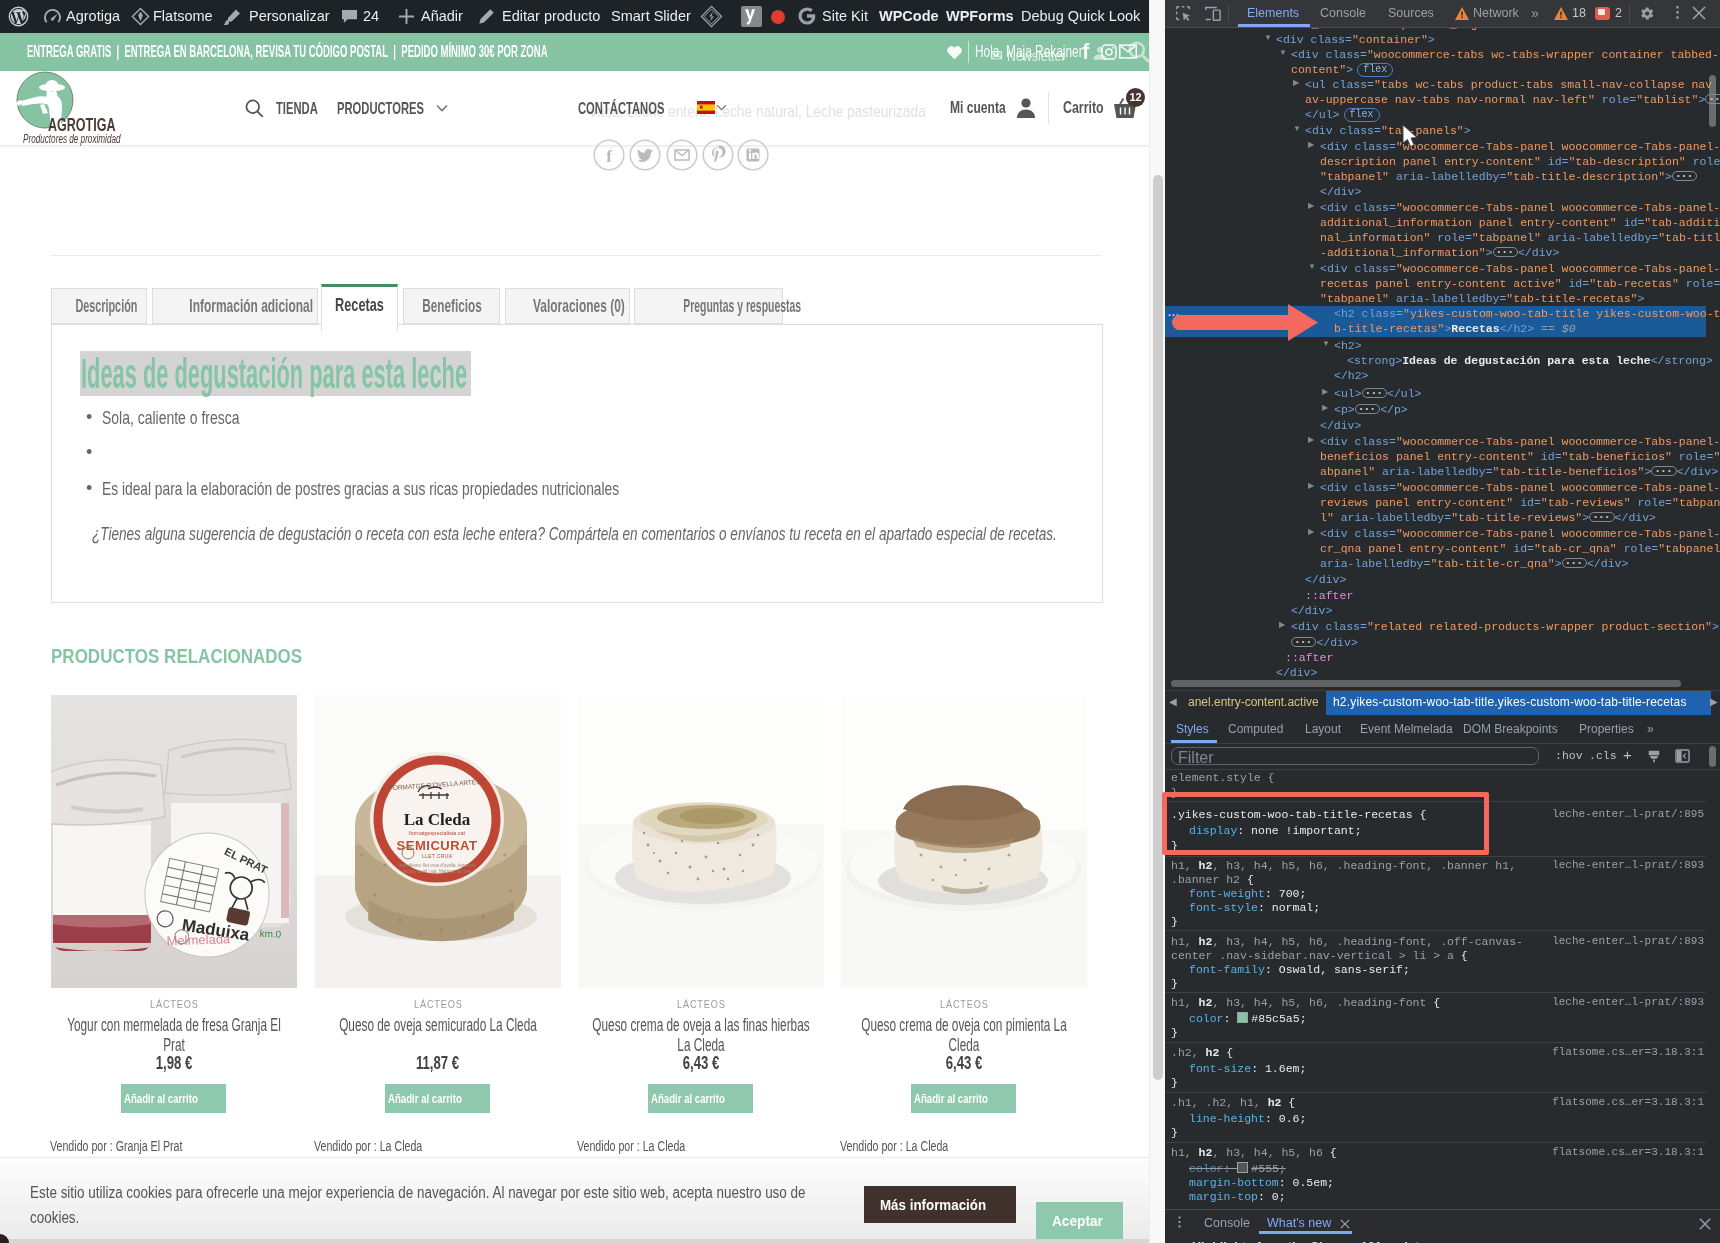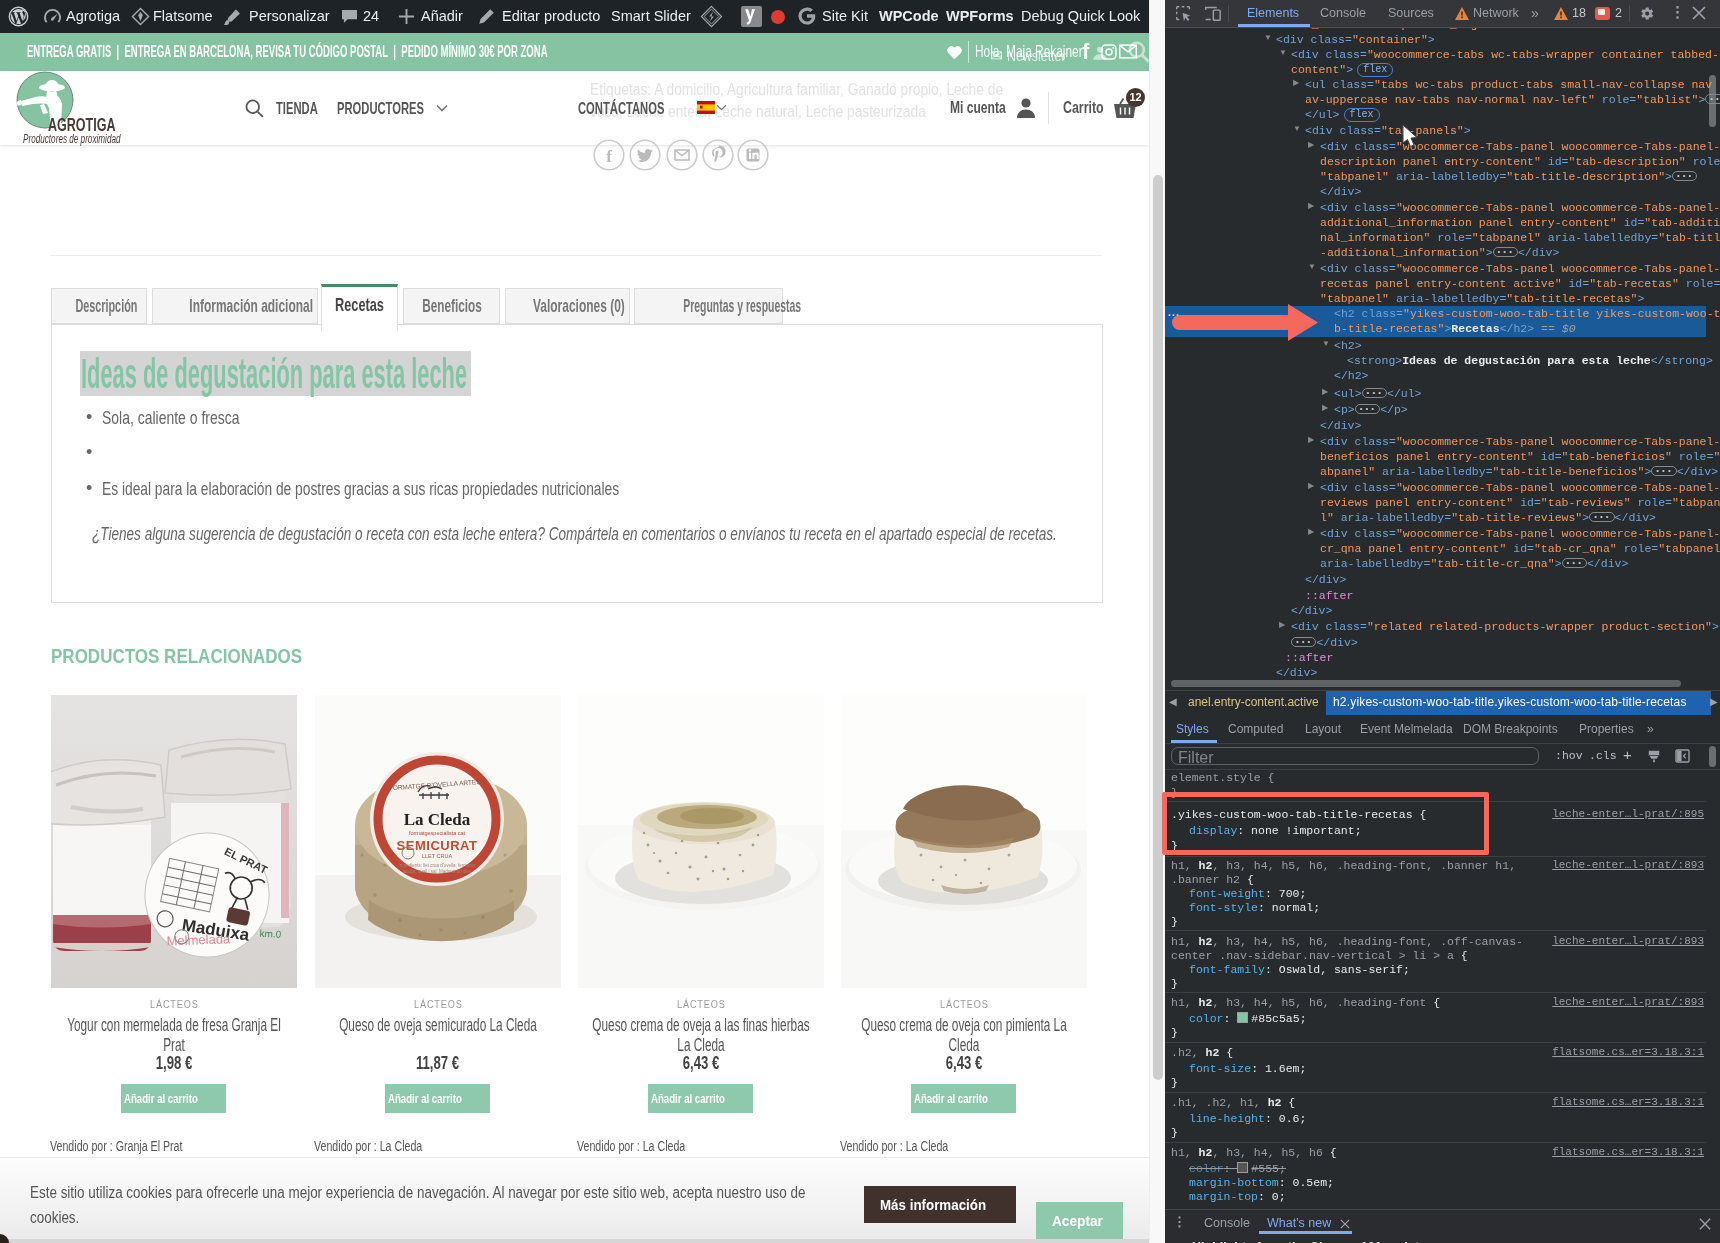--- a/index.html
+++ b/index.html
@@ -43,21 +43,21 @@
   .sel{color:#e8eaed;}
   .dim{color:#9aa0a6;}
   .dtab{position:absolute;top:0;height:27px;line-height:27px;font-size:12.5px;color:#9aa0a6;}
   .stab{position:absolute;top:0;height:28px;line-height:28px;font-size:12px;color:#9aa0a6;}
   #dtoolbar{z-index:6;}
   .tl{position:absolute;white-space:pre;font-family:"Liberation Mono",monospace;font-size:11.5px;line-height:15px;z-index:1;}
   .ar{position:absolute;font-size:8px;color:#85898d;z-index:1;}
   .ell{display:inline-block;border:1px solid #85898d;border-radius:6px;color:#c3c6c9;font-size:8px;line-height:7px;height:8px;padding:0 3px;vertical-align:2px;letter-spacing:1px;}
   .flexb{display:inline-block;border:1px solid #4f7ece;border-radius:8px;color:#87b3e8;font-size:10px;line-height:12px;padding:0 5px;vertical-align:1px;margin-left:4px;}
   .sl{position:absolute;white-space:pre;font-family:"Liberation Mono",monospace;font-size:11.5px;line-height:15px;}
-  .slink{position:absolute;font-family:"Liberation Mono",monospace;font-size:11px;color:#9aa0a6;text-decoration:underline;white-space:pre;}
+  .slink{position:absolute;font-family:"Liberation Mono",monospace;font-size:11px;color:#9aa0a6;white-space:pre;}
   .sep{position:absolute;left:1165px;width:541px;height:1px;background:#3c4043;}
   .sw{display:inline-block;width:9px;height:9px;border:1px solid #9aa0a6;vertical-align:-1px;margin-right:3px;}
 </style>
 </head>
 <body>
 <div id="page">
   <div id="adminbar">
     <svg class="abs" style="left:8px;top:6px" width="21" height="21" viewBox="0 0 24 24">
         <circle cx="12" cy="12" r="10.5" fill="none" stroke="#c9ccd0" stroke-width="1.6"></circle>
         <path fill="#c9ccd0" d="M3.3 12c0 3.4 2 6.4 4.9 7.8L4.1 8.4A8.6 8.6 0 0 0 3.3 12zm14.6-.4c0-1.1-.4-1.8-.7-2.4-.4-.7-.8-1.3-.8-2 0-.8.6-1.5 1.4-1.5h.1A8.7 8.7 0 0 0 12 3.3c-3 0-5.7 1.6-7.3 3.9h.6c.9 0 2.3-.1 2.3-.1.5 0 .5.7.1.7 0 0-.5.1-1 .1l3.1 9.3 1.9-5.6-1.3-3.7c-.5 0-.9-.1-.9-.1-.5 0-.4-.7.1-.7 0 0 1.4.1 2.3.1.9 0 2.3-.1 2.3-.1.5 0 .5.7.1.7 0 0-.5.1-1 .1l3.1 9.2 1-3.1c.3-1.2.6-2.1.6-2.8zm-5.8 1.2-2.6 7.5c.8.2 1.6.4 2.5.4 1 0 2-.2 2.9-.5v-.1l-2.8-7.3zm7.4-4.9v.6c0 .6-.1 1.4-.5 2.3l-2.2 6.3a8.7 8.7 0 0 0-1.9-15.2z"></path>
@@ -130,21 +130,20 @@
         <rect x="1" y="1" width="22" height="17" fill="none" stroke="#fff" stroke-width="2"></rect>
         <path fill="none" stroke="#fff" stroke-width="2" d="m2 2 10 8L22 2"></path>
       </svg>
     <svg class="abs" style="left:1126px;top:6px;opacity:.55" width="26" height="26" viewBox="0 0 24 24">
         <circle cx="10" cy="10" r="6.5" fill="none" stroke="#fff" stroke-width="2.4"></circle>
         <path stroke="#fff" stroke-width="2.6" d="m15 15 6 6"></path>
       </svg>
   </div>
   <div id="header">
 
-    <div class="abs" style="left:590px;top:10px;font-size:16px;color:#e2e2e2;white-space:nowrap"><span class="cond" style="transform:scaleX(.86)">Etiquetas: A domicilio, Agricultura familiar, Ganado propio, Leche de</span></div>
     <div class="abs" style="left:590px;top:32px;font-size:16px;color:#e2e2e2;white-space:nowrap"><span class="cond" style="transform:scaleX(.86)">vaca, Leche entera, Leche natural, Leche pasteurizada</span></div>
 
     <svg class="abs" style="left:14px;top:0" width="125" height="74" viewBox="0 0 125 74">
       <circle cx="31" cy="29" r="28" fill="#85c3a3" stroke="#5f6f66" stroke-width=".8"></circle>
 
       <ellipse cx="38" cy="16.5" rx="13" ry="3.8" fill="#fff"></ellipse>
       <path d="M31 16 q1-7 7-7 q6 0 7 7z" fill="#fff"></path>
 
       <path d="M33 19 q5 3 9 0 l1.5 6 q4 3 4.5 9 l-1 22 q-5 3-10 1 l-2-20 q-4-6-2-18z" fill="#fff"></path>
 

